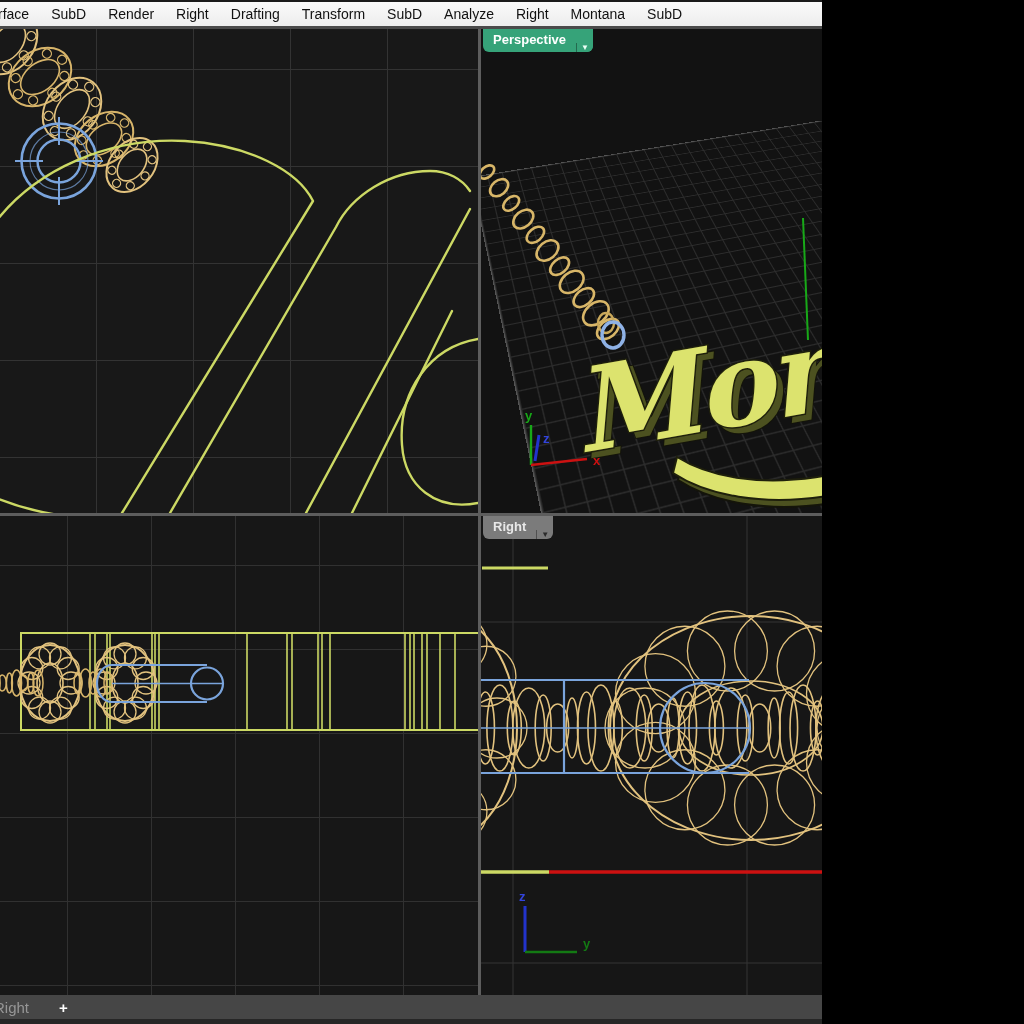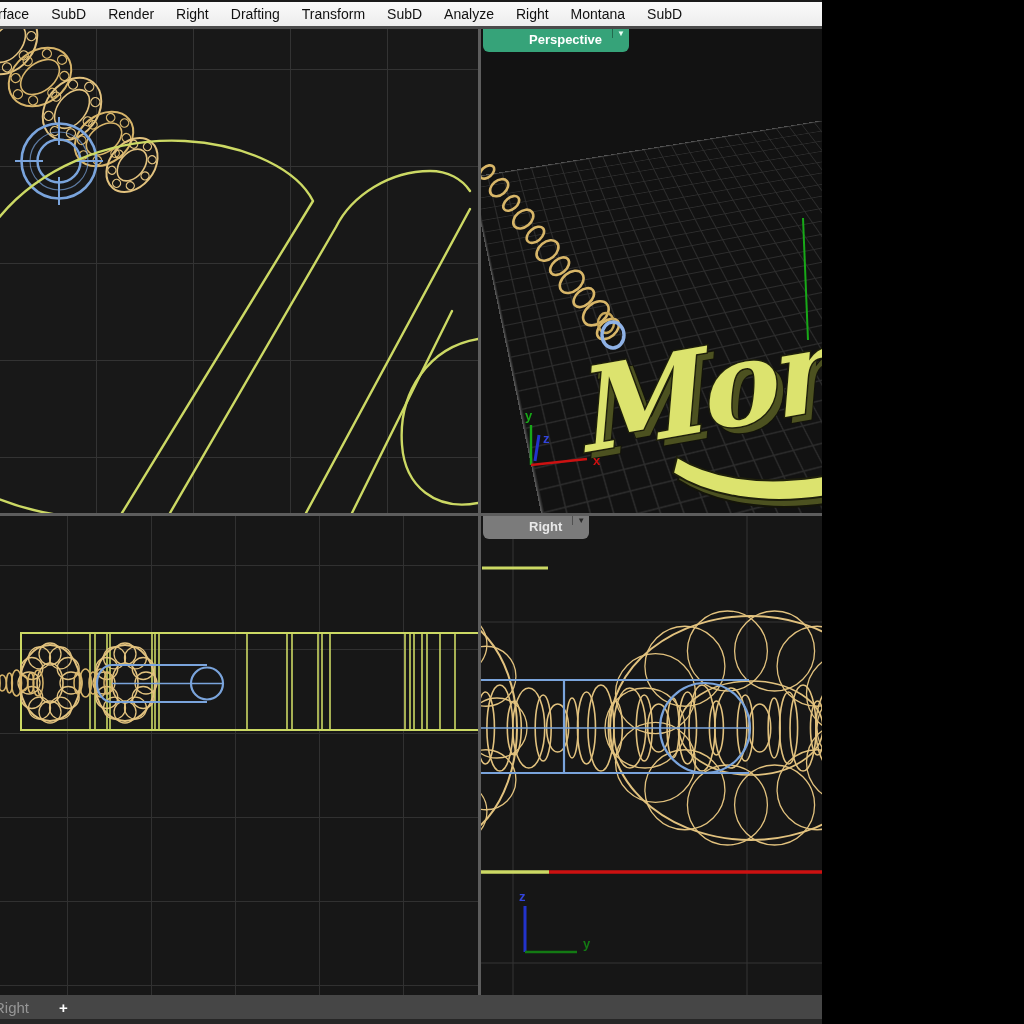--- a/index.html
+++ b/index.html
@@ -25,22 +25,22 @@
   .vp-bl{left:0;top:516px;width:478px;height:479px;
     background-image:linear-gradient(#313131 1px,transparent 1px),
                      linear-gradient(90deg,#313131 1px,transparent 1px);
     background-size:84px 84px;background-position:-17px -35px;background-color:#171717;}
   .vp-br{left:481px;top:516px;width:543px;height:479px;background:#161616;}
   .vsplit{position:absolute;left:478px;top:29px;width:3px;height:966px;background:#5d5d5d;}
   .hsplit{position:absolute;left:0;top:513px;width:1024px;height:3px;background:#5d5d5d;}
   .vp svg{position:absolute;left:0;top:0;}
 
   
-  .vtab{position:absolute;left:2px;top:0;display:flex;align-items:flex-start;
-    border-radius:0 0 6px 6px;overflow:hidden;font-size:13px;font-weight:bold;z-index:5;padding-left:36px;}
+  .vtab{position:absolute;left:2px;top:0;display:flex;align-items:flex-end;
+    border-radius:0 0 6px 6px;overflow:hidden;font-size:13px;font-weight:bold;z-index:5;}
   .vtab .lbl{padding:3px 10px 5px 10px;}
   .vtab .arr{display:flex;align-items:center;justify-content:center;width:16px;
     font-size:8px;border-left:1px solid rgba(0,0,0,.35);}
   .vtab.green{background:#36a379;color:#fff;}
   .vtab.green .arr{color:#eafff5;background:#36a379;}
   .vtab.gray{background:#7b7b7b;color:#e8e8e8;}
   .vtab.gray .arr{color:#2b2b2b;}
 
   
   .persp-scene{position:absolute;inset:0;overflow:hidden;perspective:800px;perspective-origin:15% 0%;}

